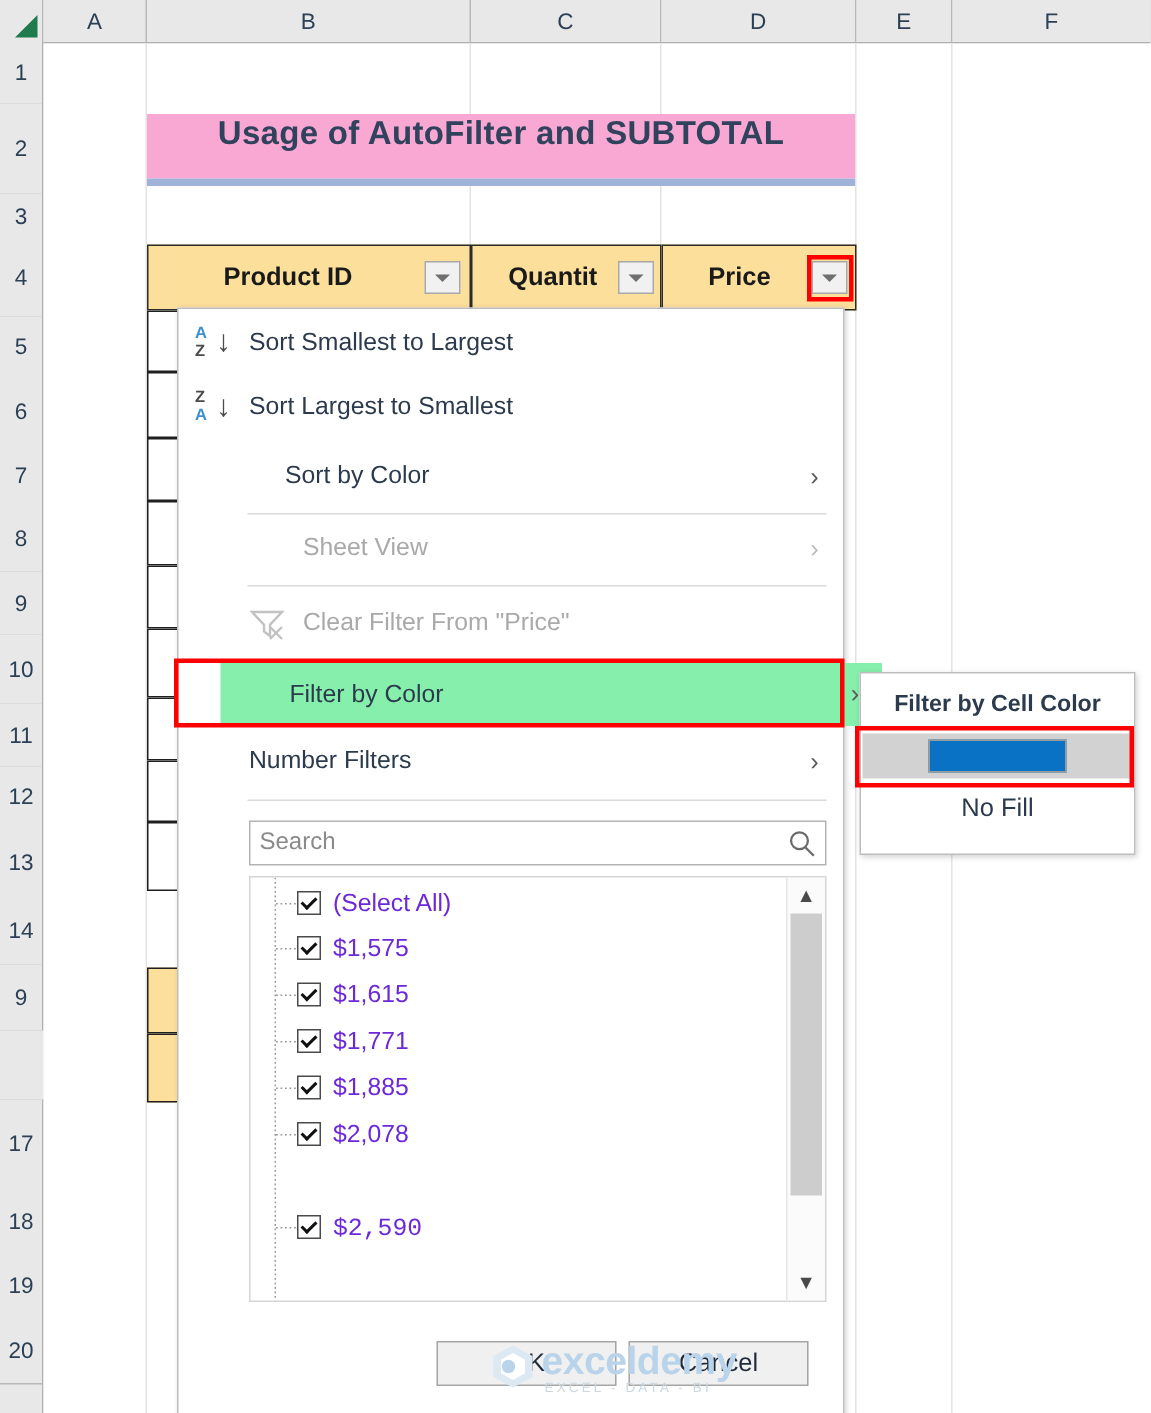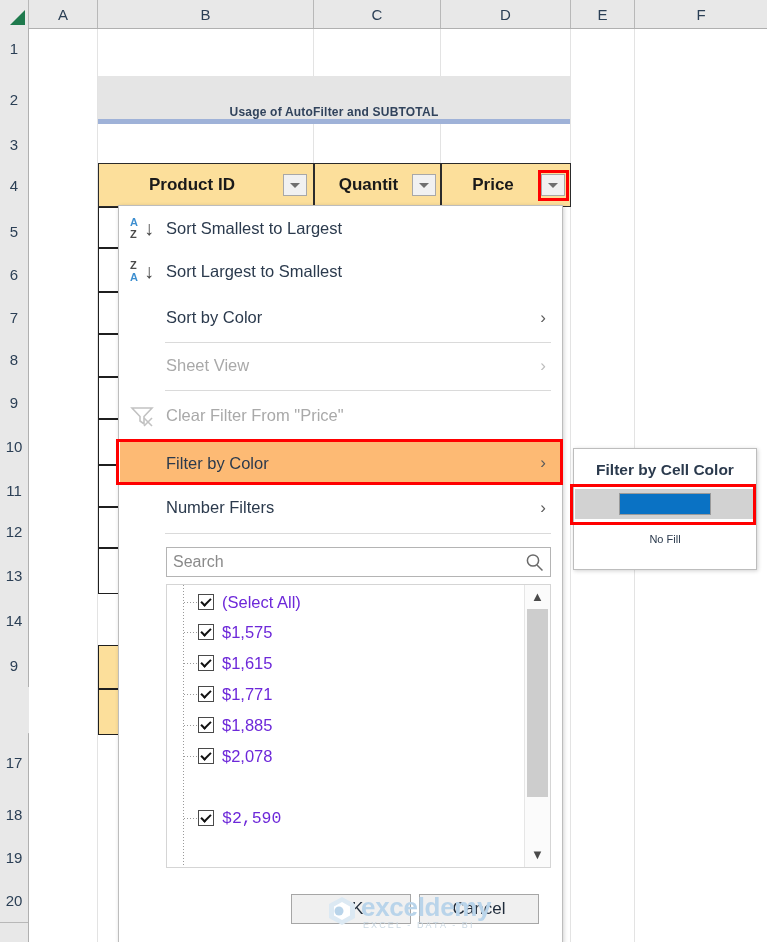--- a/index.html
+++ b/index.html
@@ -31,22 +31,22 @@
   .rowcell{position:absolute;left:0;width:28px;
            border-bottom:1px solid #b8b8b8;background:#e8e8e8;
            display:flex;align-items:center;justify-content:center;
            font-size:15px;color:#2b3f55;}
 
   
   .gridarea{position:absolute;left:29px;top:29px;width:738px;height:913px;background:#ffffff;}
   .vline{position:absolute;width:1px;background:#e3e3e3;top:0;bottom:0;}
 
   
-  .titlecell{position:absolute;background:#e5e5e5;display:flex;align-items:flex-end;
-             justify-content:center;font-weight:bold;font-size:12px;color:#31435c;
+  .titlecell{position:absolute;background:#f9a8d4;display:flex;align-items:flex-start;
+             justify-content:center;font-weight:bold;font-size:22px;color:#31435c;
              letter-spacing:.2px;}
   .titlebar{position:absolute;background:#9fb2d8;}
 
   
   .thcell{position:absolute;background:#fcdf9b;border:1.5px solid #2b2b2b;
           display:flex;align-items:center;justify-content:center;
           font-weight:bold;font-size:17px;color:#1a1a1a;box-sizing:border-box;
           overflow:hidden;}
   .thcell span{display:block;white-space:nowrap;}
   .fbtn{position:absolute;width:24px;height:22px;background:#f1f1f1;
@@ -61,22 +61,22 @@
 
   
   .redbox{position:absolute;border:3px solid #ff0000;box-sizing:border-box;z-index:40;}
 
   
   .dropdown{position:absolute;left:118px;top:205px;width:443px;height:737px;
             background:#ffffff;border:1px solid #bdbdbd;
             box-shadow:1px 1px 4px rgba(0,0,0,.18);z-index:20;}
   .mi{position:absolute;left:1px;width:441px;height:41px;display:flex;align-items:center;
       font-size:16.5px;color:#2b3a4d;box-sizing:border-box;}
-  .mi.sel{background:#fdba74;}
-  .mi.dis{color:#a9a9a9;}
+  .mi.sel{background:#86efac;margin-left:27px;}
+  .mi.dis{color:#a9a9a9;padding-left:36px;}
   .mi .ico{width:46px;display:flex;align-items:center;justify-content:center;}
   .mi .lbl{flex:1;}
   .mi .chev{width:36px;text-align:center;font-size:17px;color:#5c5c5c;}
   .mi.dis .chev{color:#bdbdbd;}
   .sep{position:absolute;left:46px;width:386px;height:1px;background:#dadada;}
 
   
   .azico{position:relative;width:30px;height:28px;font-size:11px;font-weight:bold;
          line-height:1;}
   .azico .t{position:absolute;left:2px;top:2px;}
@@ -129,21 +129,21 @@
            background:#ffffff;border:1px solid #bdbdbd;
            box-shadow:1px 1px 4px rgba(0,0,0,.18);z-index:30;}
   .sub-title{position:absolute;left:0;top:6px;width:182px;height:30px;
              display:flex;align-items:center;justify-content:center;
              font-size:15.5px;font-weight:bold;color:#2b3a4d;}
   .swatchrow{position:absolute;left:1px;top:40px;width:180px;height:30px;background:#d2d2d2;}
   .swatch{position:absolute;left:44px;top:4px;width:92px;height:22px;
           background:#0a72c4;border:1.5px solid #9a9a9a;box-sizing:border-box;}
   .nofill{position:absolute;left:0;top:76px;width:182px;height:28px;
           display:flex;align-items:center;justify-content:center;
-          font-size:11px;color:#2b3a4d;}
+          font-size:17px;color:#2b3a4d;}
 
   
   .wm{position:absolute;left:325px;top:890px;width:230px;height:44px;z-index:45;
       pointer-events:none;}
   .wm .word{position:absolute;left:36px;top:2px;font-size:26px;font-weight:bold;
             color:#b9d4ea;letter-spacing:-0.3px;}
   .wm .tag{position:absolute;left:38px;top:30px;font-size:9px;color:#cbd8e2;letter-spacing:2.1px;}
   .wm .hex{position:absolute;left:0px;top:4px;width:34px;height:34px;}
 </style>
 </head>
@@ -305,21 +305,21 @@
         <span class="azico">
           <span class="t dark">Z</span>
             <span class="b blue">A</span>
           <span class="arr">↓</span>
         </span>
       </span>
       <span class="lbl">Sort Largest to Smallest</span>
       <span class="chev"></span>
     </div>
 
-    <div class="mi" style="top:91px;">
+    <div class="mi" style="top:91px;gap:24px;">
       <span class="ico"></span>
       <span class="lbl">Sort by Color</span>
       <span class="chev">›</span>
     </div>
 
     <div class="sep" style="top:136px;"></div>
 
     <div class="mi dis" style="top:139px;">
       <span class="ico"></span>
       <span class="lbl">Sheet View</span>

